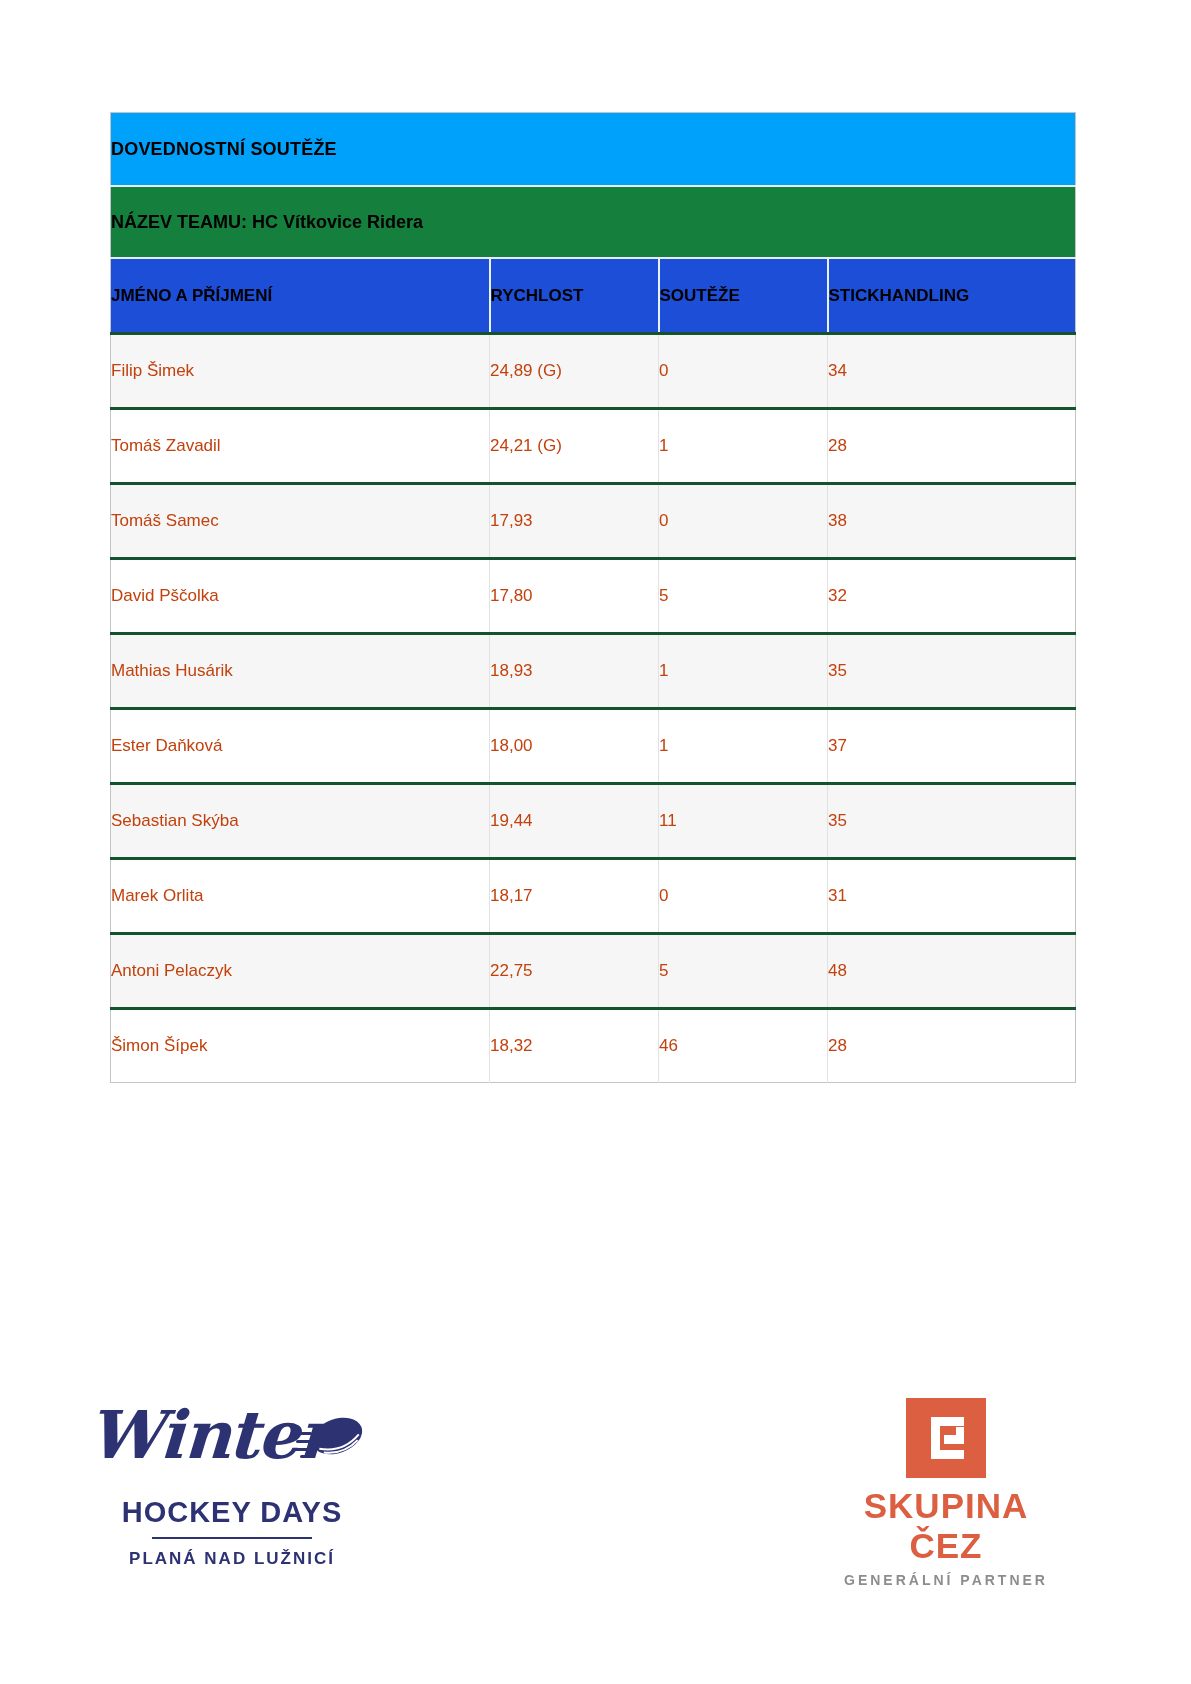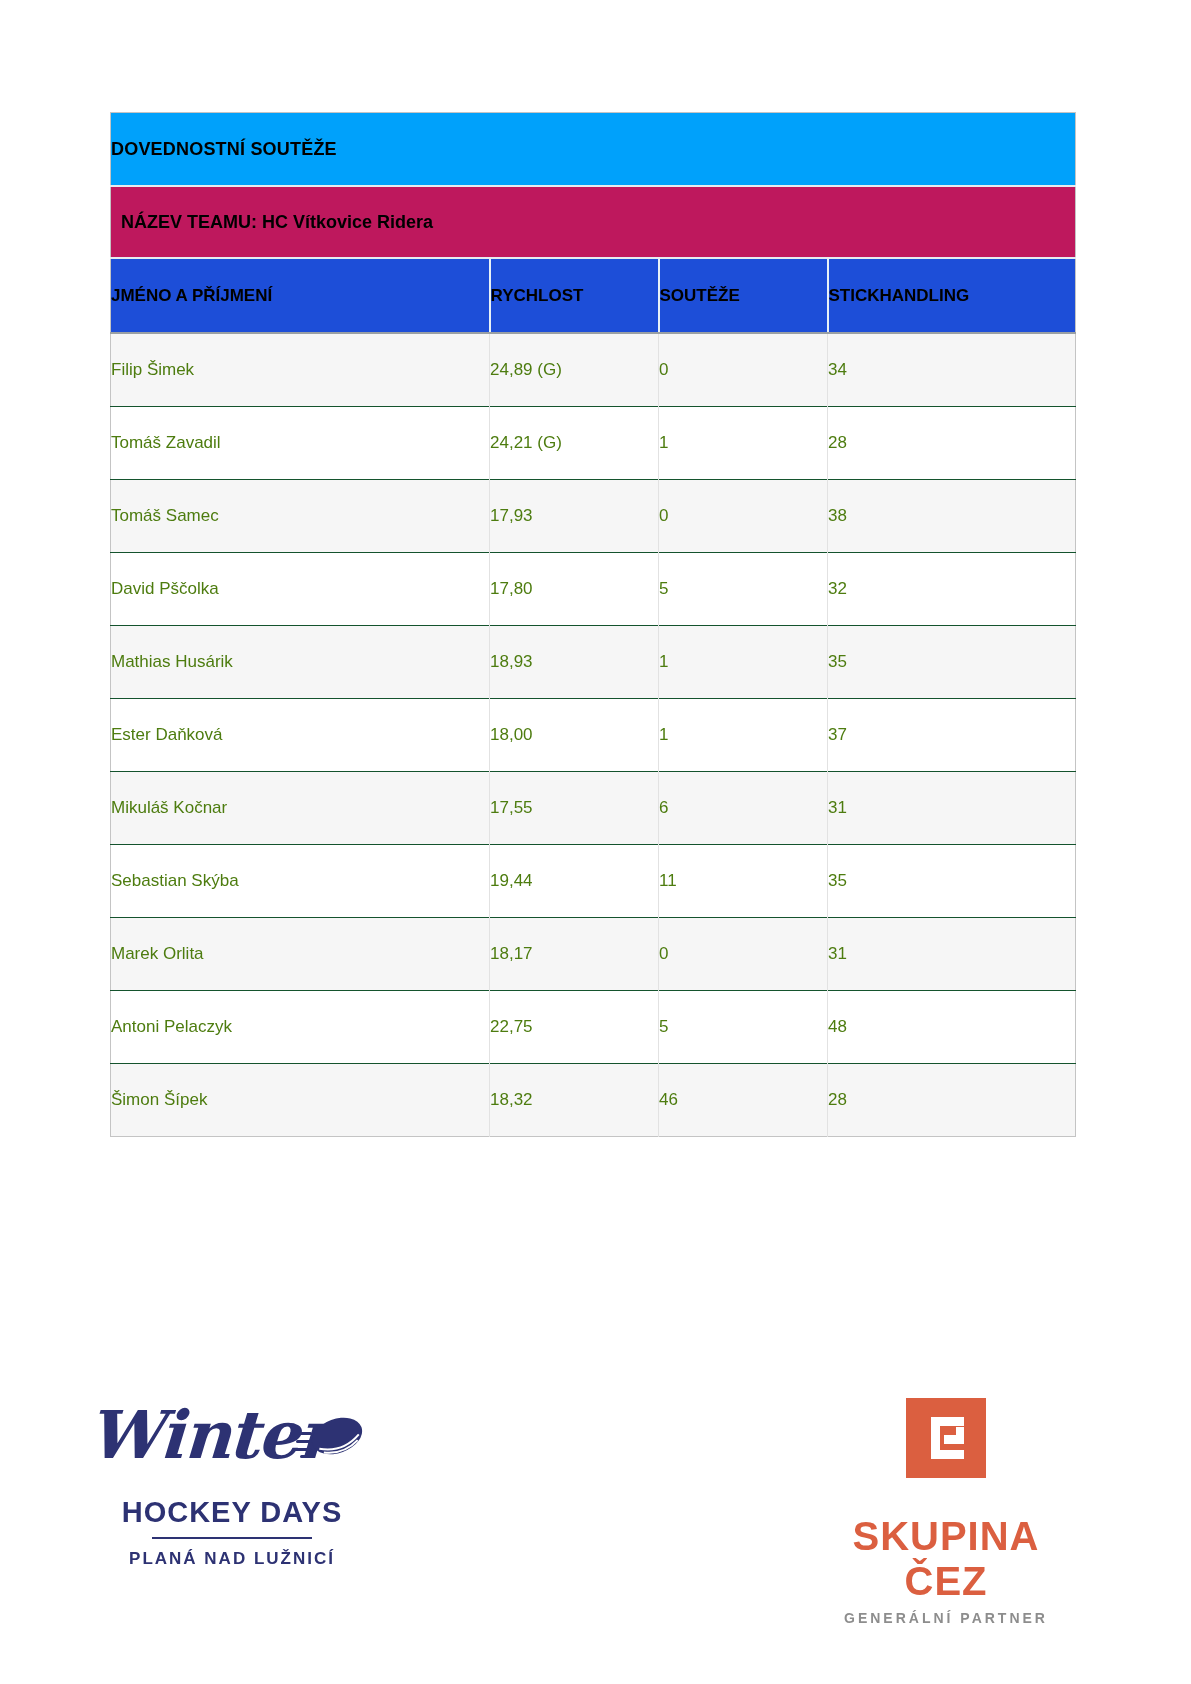--- a/index.html
+++ b/index.html
@@ -13,34 +13,34 @@
     border-collapse:collapse;table-layout:fixed;
     border:1px solid #c4c4c4;
   }
   .sheet-table td{padding:0;text-align:left;vertical-align:middle;}
   .row-title td{
     height:72px;background:#00A1FB;color:#000;
     font-size:18px;font-weight:bold;letter-spacing:.2px;
     border-bottom:2px solid #e6ecef;
   }
   .row-team td{
-    height:70px;background:#be185d;color:#000;
-    font-size:18px;font-weight:bold;text-align:left;padding-left:10px;
+    height:70px;background:#15803d;color:#000;
+    font-size:18px;font-weight:bold;text-align:left;
     border-bottom:2px solid #e6ecef;
   }
   .row-colhead td{
     height:73px;background:#1d4ed8;color:#000;
     font-size:17px;font-weight:bold;
     border-left:2px solid #e8f1f6;
     border-bottom:2px solid #9aa0a4;
   }
   .row-colhead td:first-child{border-left:none;}
   .row-data td{
-    height:72px;background:#ffffff;color:#4d7c0f;font-size:17px;
-    border-top:1px solid #14532d;border-left:1px solid #e2e2e2;
+    height:72px;background:#ffffff;color:#c2410c;font-size:17px;
+    border-top:3px solid #14532d;border-left:1px solid #e2e2e2;
   }
   .row-data td:first-child{border-left:none;}
   .row-data:nth-child(even) td{background:#f6f6f6;}
   
   .winter-logo{position:absolute;left:88px;top:1392px;width:290px;color:#2D3273;}
   .winter-top{position:relative;height:90px;}
   .winter-script{
     position:absolute;left:6px;top:0;
     font-family:"DejaVu Serif", serif;font-style:italic;font-weight:bold;
     font-size:66px;line-height:86px;letter-spacing:-2px;color:#2D3273;
@@ -53,21 +53,21 @@
   }
   .winter-rule{width:160px;height:2px;background:#2D3273;margin:8px auto 0 64px;}
   .winter-town{
     width:236px;margin-left:26px;margin-top:10px;text-align:center;
     font-size:17px;font-weight:bold;letter-spacing:2px;color:#2D3273;
   }
   
   .cez-logo{position:absolute;left:826px;top:1398px;width:240px;text-align:center;}
   .cez-square{display:inline-block;}
   .cez-name{
-    margin-top:32px;font-size:40px;font-weight:bold;letter-spacing:1px;color:#DB5F40;
+    margin-top:4px;font-size:35px;font-weight:bold;letter-spacing:1px;color:#DB5F40;
   }
   .cez-partner{
     margin-top:6px;font-size:14px;font-weight:bold;letter-spacing:3px;color:#8D8D8D;
   }
 </style>
 </head>
 <body>
 
 <table class="sheet-table">
   <colgroup>
@@ -117,26 +117,20 @@
       <td>Mathias Husárik</td>
       <td>18,93</td>
       <td>1</td>
       <td>35</td>
     </tr>
     <tr class="row-data">
       <td>Ester Daňková</td>
       <td>18,00</td>
       <td>1</td>
       <td>37</td>
-    </tr>
-    <tr class="row-data">
-      <td>Mikuláš Kočnar</td>
-      <td>17,55</td>
-      <td>6</td>
-      <td>31</td>
     </tr>
     <tr class="row-data">
       <td>Sebastian Skýba</td>
       <td>19,44</td>
       <td>11</td>
       <td>35</td>
     </tr>
     <tr class="row-data">
       <td>Marek Orlita</td>
       <td>18,17</td>

